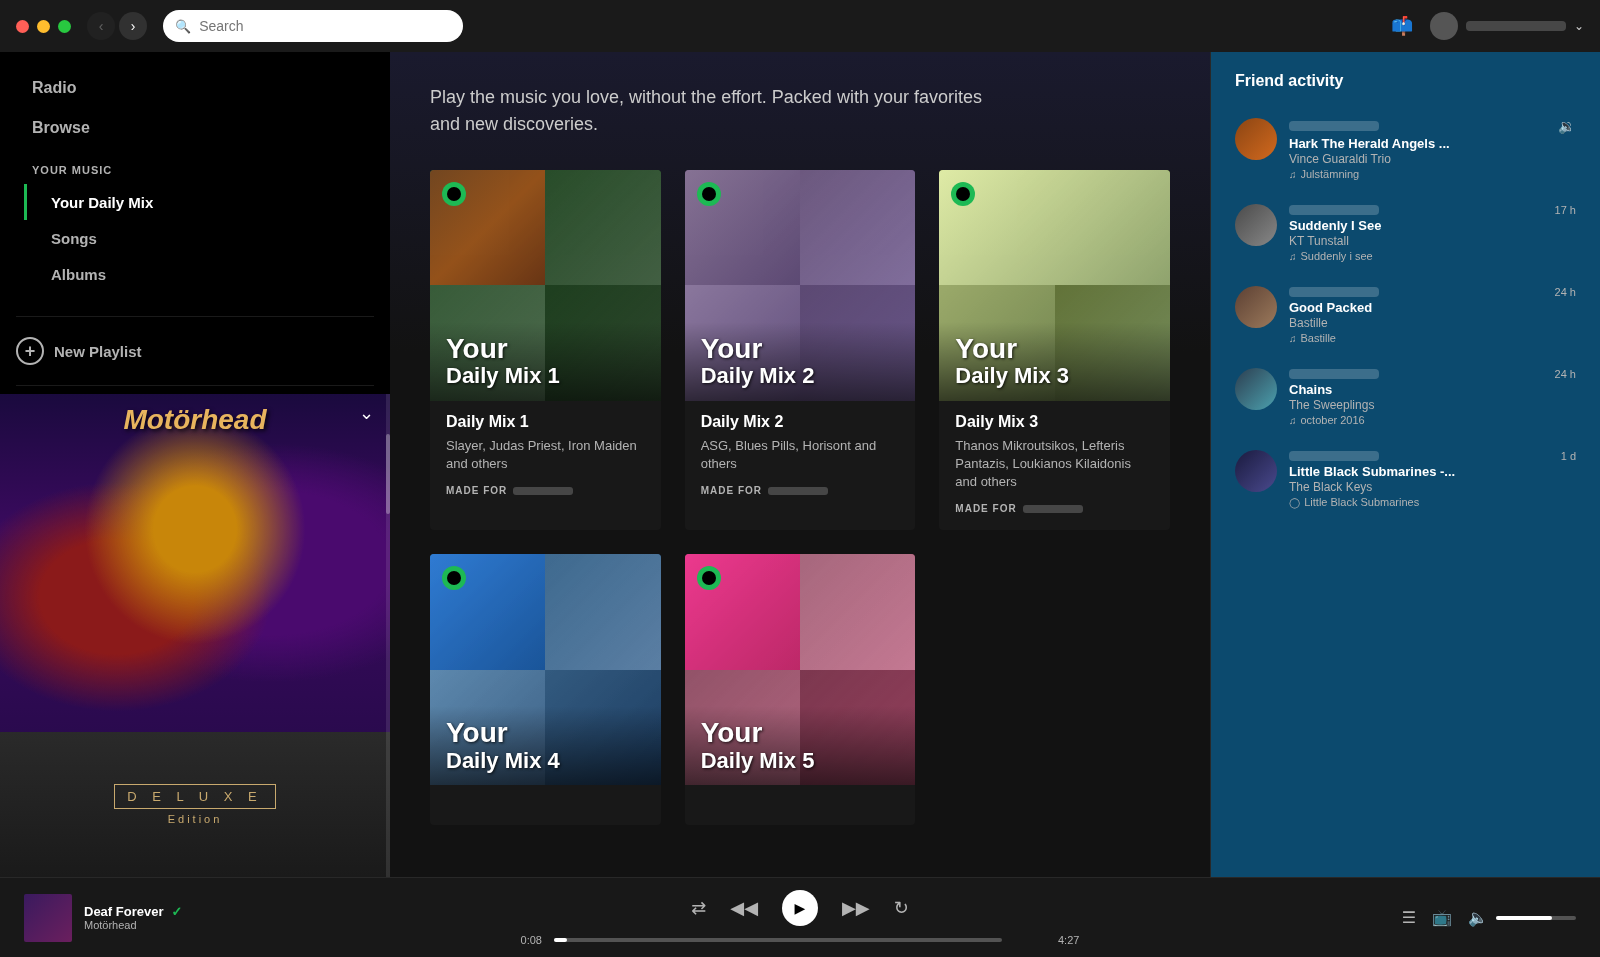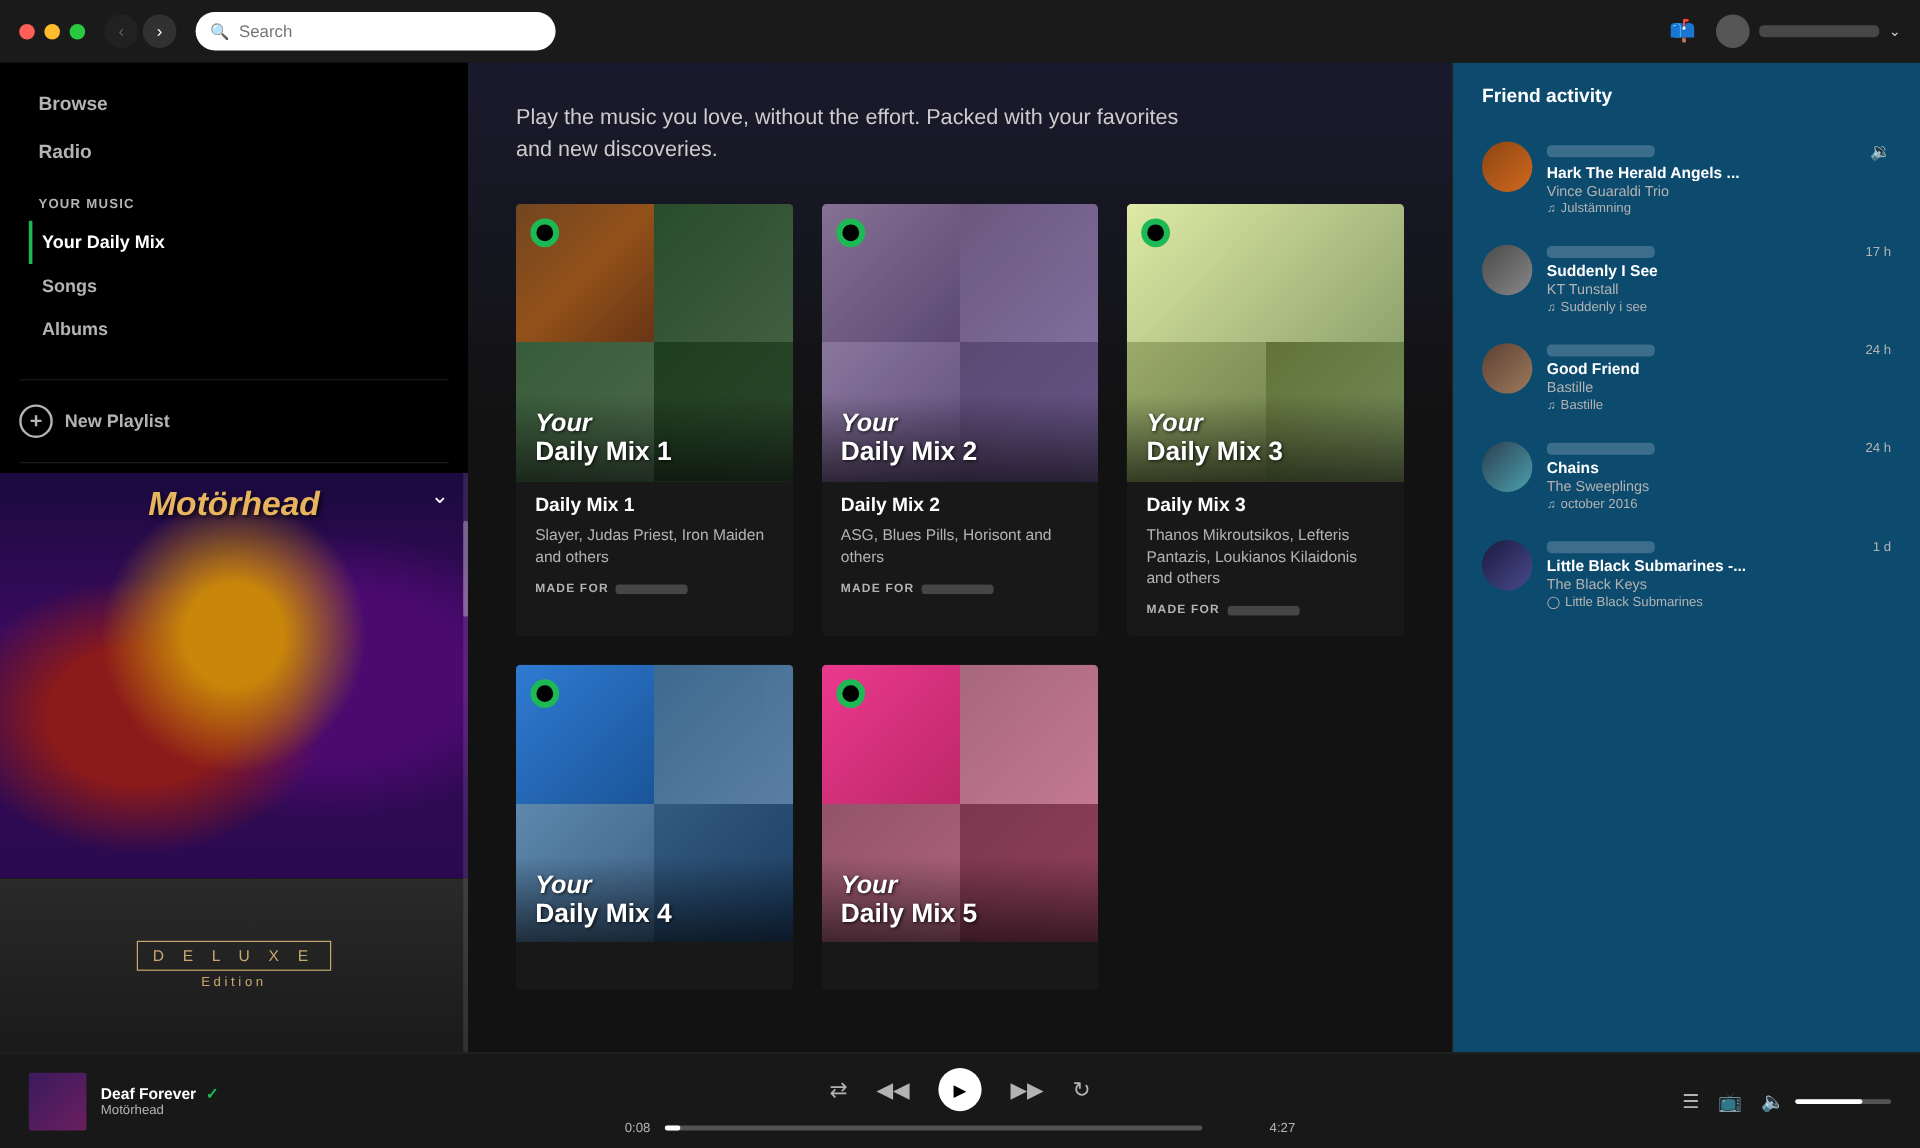--- a/index.html
+++ b/index.html
@@ -143,21 +143,21 @@
       font-weight: 700;
       color: #b3b3b3;
       letter-spacing: 1px;
       text-transform: uppercase;
       padding: 16px 8px 8px;
     }
     .sidebar-music-item {
       display: flex;
       align-items: center;
       height: 36px;
-      padding: 0 8px;
+      padding: 0 24px;
       cursor: pointer;
       font-size: 15px;
       font-weight: 700;
       color: #b3b3b3;
       border-left: 3px solid transparent;
     }
     .sidebar-music-item.active {
       color: #fff;
       border-left: 3px solid #1db954;
     }
@@ -362,26 +362,25 @@
 
     .mix-label-overlay {
       position: absolute;
       bottom: 0;
       left: 0;
       right: 0;
       padding: 12px 16px;
       background: linear-gradient(to top, rgba(0,0,0,0.6) 0%, transparent 100%);
     }
     .mix-label-your {
-      font-size: 21px;
+      font-size: 28px;
       font-weight: 900;
       line-height: 1.1;
       color: #fff;
       text-shadow: 1px 1px 3px rgba(0,0,0,0.8);
-      font-style: italic;
     }
     .mix-label-name {
       font-size: 22px;
       font-weight: 900;
       line-height: 1.1;
       color: #fff;
       text-shadow: 1px 1px 3px rgba(0,0,0,0.8);
     }
     .mix-spotify-dot {
       position: absolute;
@@ -686,24 +685,24 @@
       <span class="chevron-down">⌄</span>
     </div>
   </div>
 </div>
 
 <div class="main-layout">
 
   <div class="sidebar">
     <div class="sidebar-nav">
       <div class="sidebar-nav-item">
+        <span>Radio</span>
+      </div>
+      <div class="sidebar-nav-item">
         <span>Browse</span>
-      </div>
-      <div class="sidebar-nav-item">
-        <span>Radio</span>
       </div>
       <div class="sidebar-section-label">YOUR MUSIC</div>
       <div class="sidebar-music-item active">
         <span>Your Daily Mix</span>
       </div>
       <div class="sidebar-music-item">
         <span>Songs</span>
       </div>
       <div class="sidebar-music-item">
         <span>Albums</span>
@@ -901,21 +900,21 @@
         </div>
       </div>
 
       <div class="friend-item">
         <div class="friend-avatar avatar-3"></div>
         <div class="friend-details">
           <div class="friend-header">
             <div class="friend-name-blur"></div>
             <span class="friend-time">24 h</span>
           </div>
-          <div class="friend-track">Good Friend</div>
+          <div class="friend-track">Good Packed</div>
           <div class="friend-artist">Bastille</div>
           <div class="friend-context">
             <span class="music-note-icon">♫</span>
             <span class="friend-context-text">Bastille</span>
           </div>
         </div>
       </div>
 
       <div class="friend-item">
         <div class="friend-avatar avatar-4"></div>

